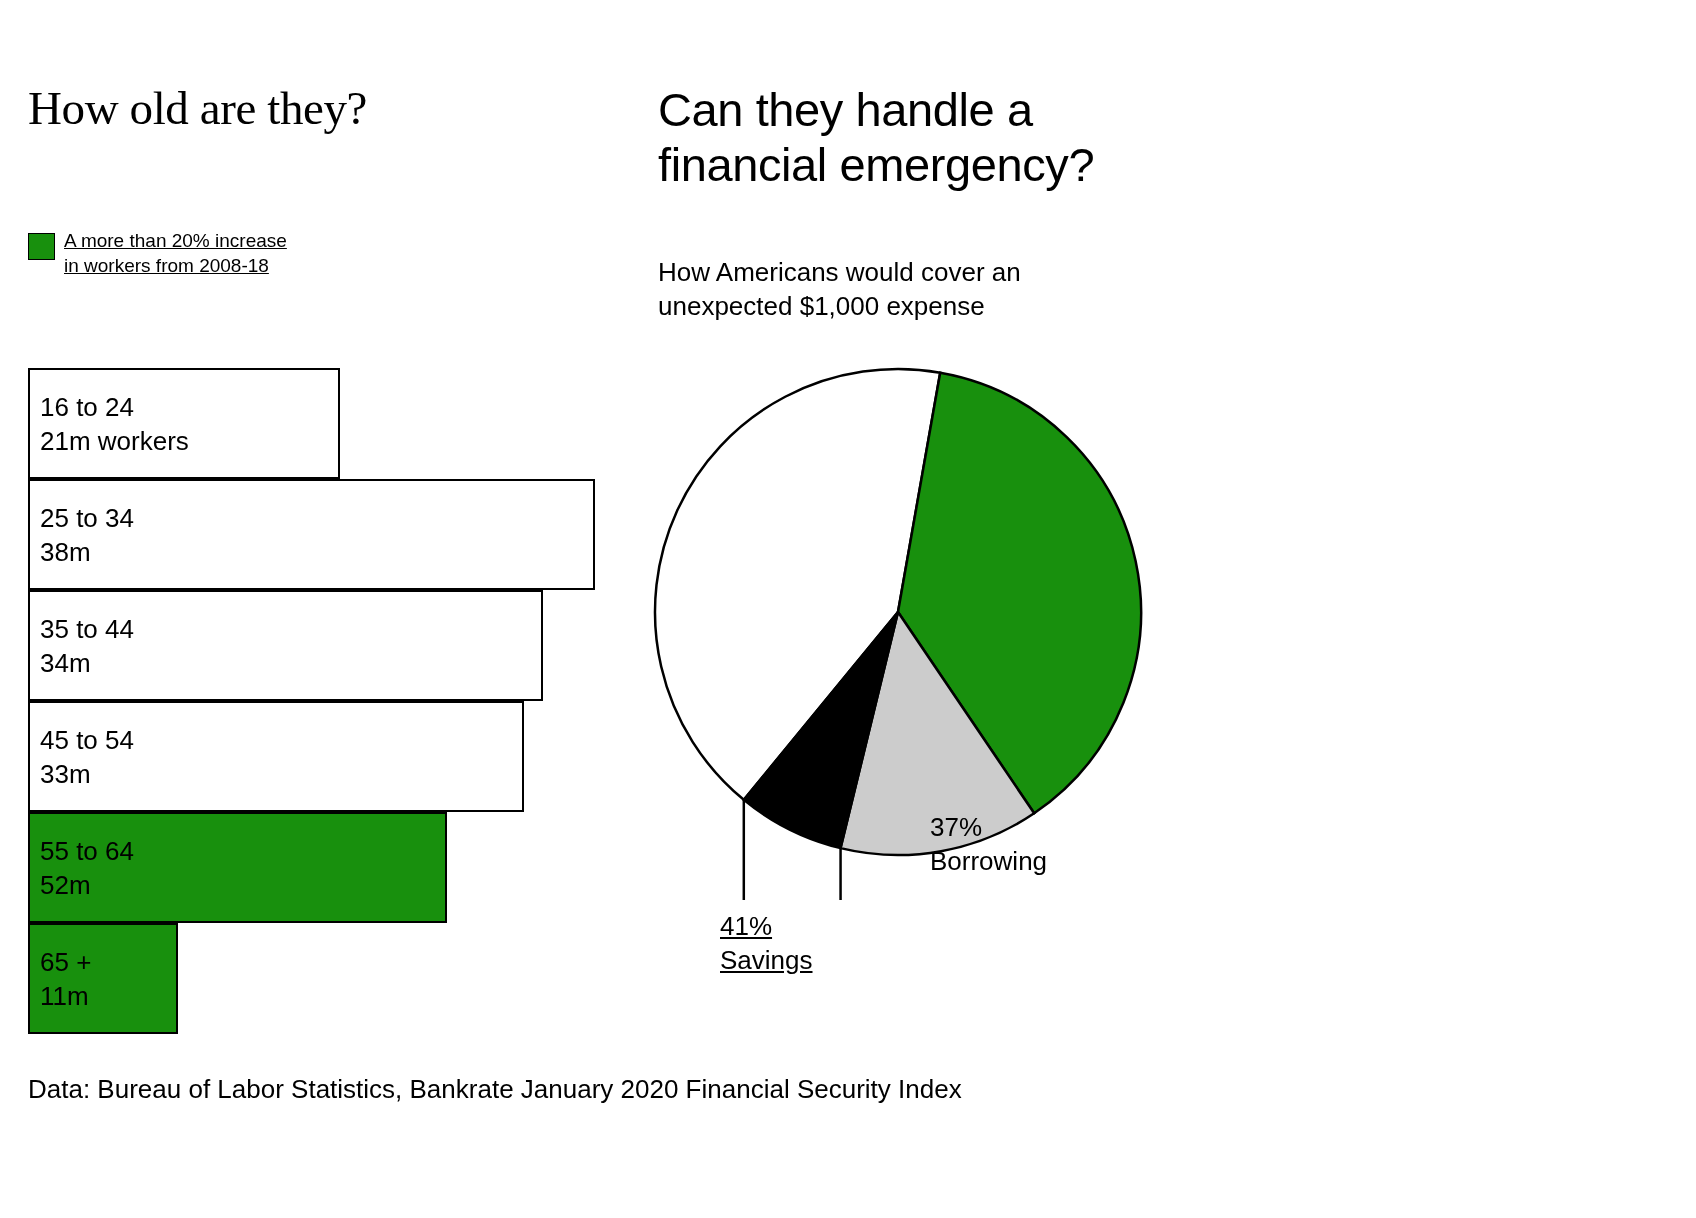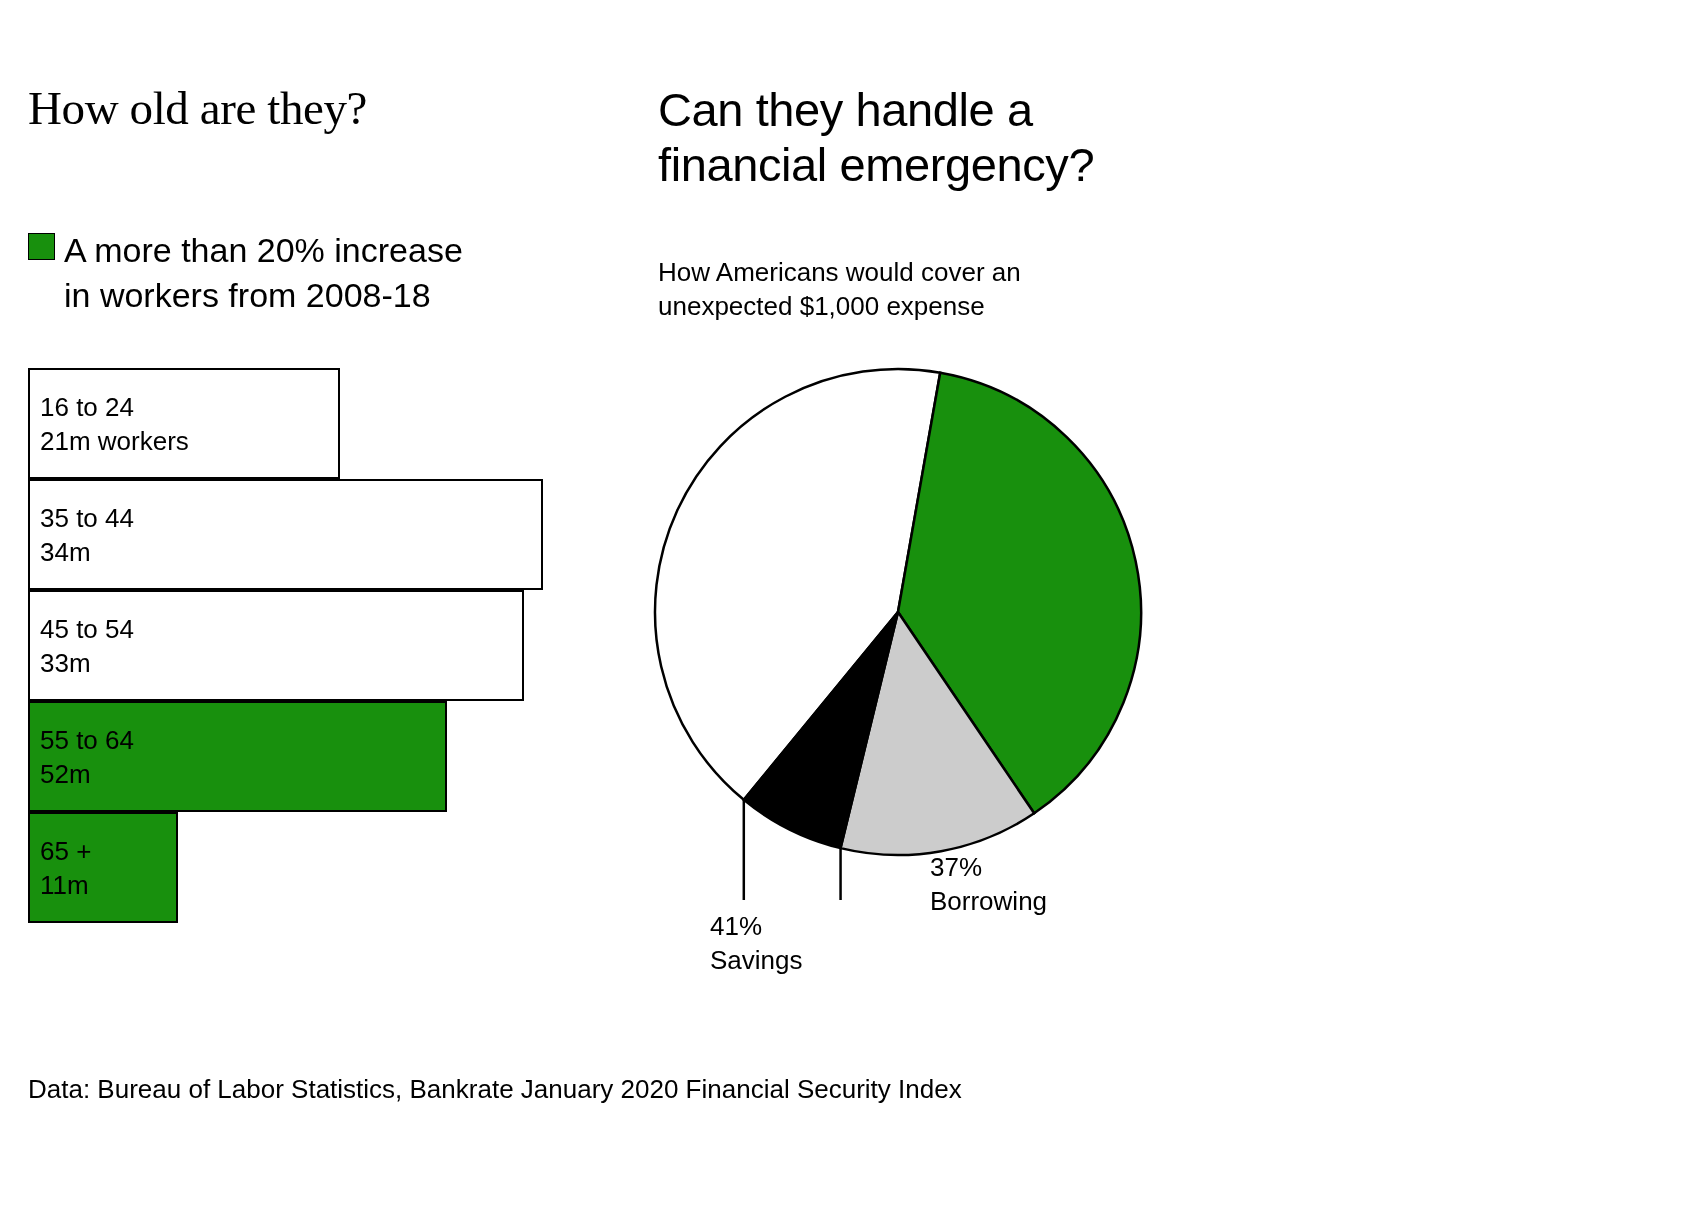--- a/index.html
+++ b/index.html
@@ -40,23 +40,24 @@
   }
   #legend-swatch {
     width: 27px; height: 27px;
     margin-top: 5px;
     margin-right: 9px;
     flex: 0 0 auto;
     border: 1px solid #000;
     box-sizing: border-box;
   }
   #legend-text {
-    font-size: 34px;
+    font-size: 19px;
     line-height: 1.32;
     white-space: pre-line;
+    text-decoration: underline;
   }
 
   
   #bar-chart {
     position: absolute;
     left: 0; top: 368px;
     width: 650px;
   }
   .bar-row {
     position: relative;
@@ -110,22 +111,22 @@
     left: 0; top: 340px;
     width: 1046px; height: 560px;
   }
   .pie-label {
     position: absolute;
     font-size: 26px;
     line-height: 1.3;
     white-space: pre-line;
     pointer-events: none;
   }
-  #label-savings { left: 60px;  top: 570px; }
-  #label-borrowing { left: 280px; top: 511px; }
+  #label-savings { left: 70px;  top: 570px; text-decoration: underline; }
+  #label-borrowing { left: 280px; top: 471px; }
 
   
   #source {
     position: absolute;
     left: 28px; top: 1074px;
     font-size: 26px;
     white-space: nowrap;
   }
 </style>
 </head>
@@ -142,20 +143,25 @@
   </div>
 
   <div id="bar-chart">
 
     <div class="bar-row">
       <div class="bar" id="bar-0" style="width: 312px;"></div>
       <div class="bar-label">16 to 24
 21m workers</div>
     </div>
 
+    <div class="bar-row">
+      <div class="bar" id="bar-1" style="width: 567px;"></div>
+      <div class="bar-label">25 to 34
+38m</div>
+    </div>
 
     <div class="bar-row">
       <div class="bar" id="bar-2" style="width: 515px;"></div>
       <div class="bar-label">35 to 44
 34m</div>
     </div>
 
     <div class="bar-row">
       <div class="bar" id="bar-3" style="width: 496px;"></div>
       <div class="bar-label">45 to 54

